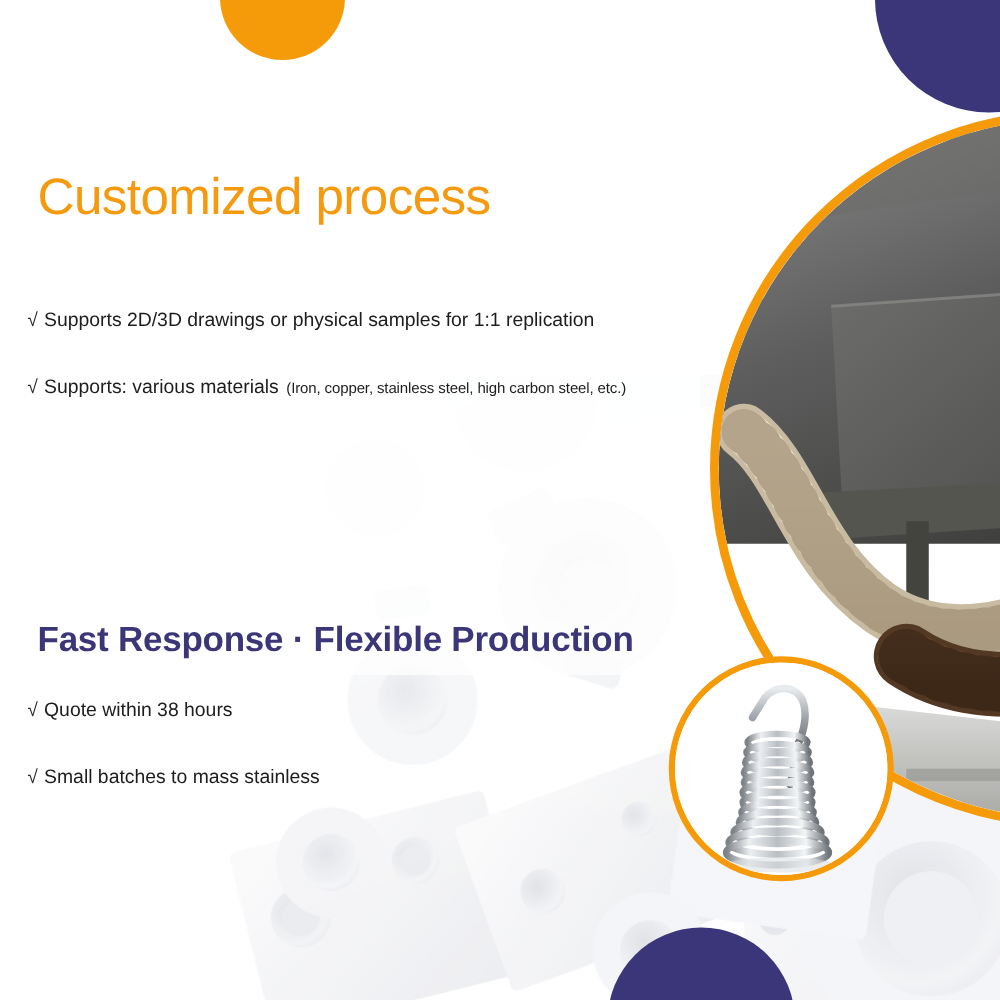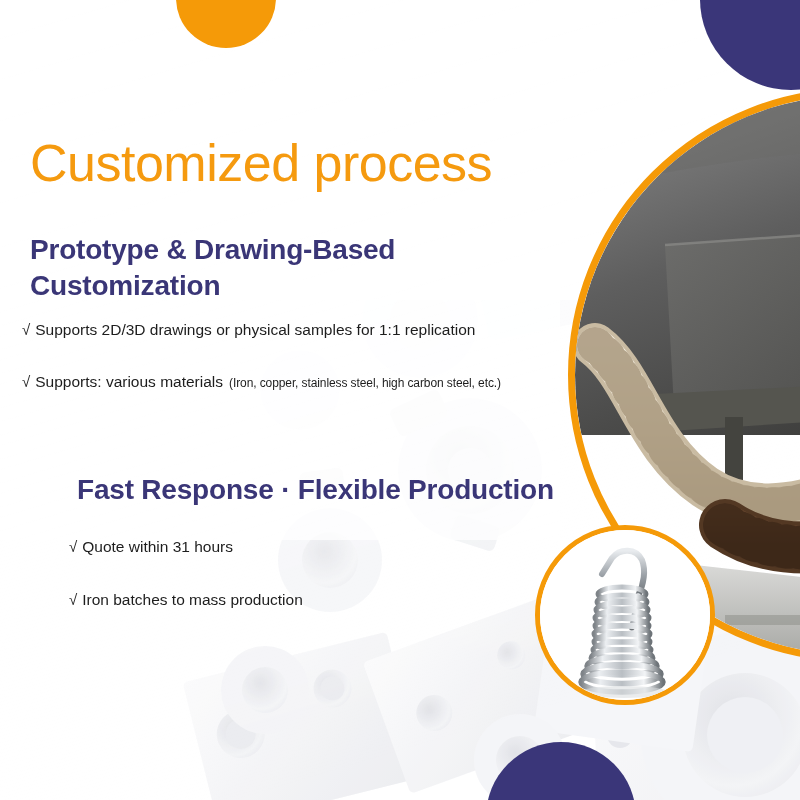--- a/index.html
+++ b/index.html
@@ -69,31 +69,31 @@
     overflow:hidden;
     z-index:4;
   }
   .photo-ring-small svg{position:absolute;left:0;top:0;}
 
   
   .content{position:absolute;left:0;top:0;width:800px;height:800px;z-index:5;}
 
   .main-title{
     position:absolute;left:30px;top:136px;
-    font-size:52px;
+    font-size:41px;
     font-weight:400;
     color:#f59a0f;
     letter-spacing:-0.5px;
     line-height:1.05;
     white-space:nowrap;
   }
 
   .section{position:absolute;left:0;width:620px;}
   .section-a{top:232px;}
-  .section-b{top:472px;margin-left:47px;}
+  .section-b{top:494px;}
 
   .section-head{
     margin:0 0 0 30px;
     font-size:28px;
     font-weight:bold;
     color:#3a3677;
     line-height:1.30;
     letter-spacing:-0.2px;
   }
   .section-head.two-line{max-width:470px;}
@@ -357,37 +357,36 @@
 
       <ellipse cx="84" cy="162" rx="44" ry="6" fill="#d9dcdf" opacity="0.55"></ellipse>
     </svg>
   </div>
 
   <div class="content">
 
     <div class="main-title">Customized process</div>
 
     <div class="section section-a">
-      <h2 class="section-head two-line">Prototype &amp; Drawing-Based Customization</h2>
       <ul class="bullets" style="margin-top:16px;">
         <li class="bullet">
           <span class="tick">√</span><span>Supports 2D/3D drawings or physical samples for 1:1 replication</span>
         </li>
         <li class="bullet">
           <span class="tick">√</span><span>Supports: various materials</span><span class="note">(Iron, copper, stainless steel, high carbon steel, etc.)</span>
         </li>
       </ul>
     </div>
 
     <div class="section section-b">
       <h2 class="section-head">Fast Response · Flexible Production</h2>
       <ul class="bullets" style="margin-top:30px;">
         <li class="bullet">
-          <span class="tick">√</span><span>Quote within 31 hours</span>
+          <span class="tick">√</span><span>Quote within 38 hours</span>
         </li>
         <li class="bullet">
-          <span class="tick">√</span><span>Iron batches to mass production</span>
+          <span class="tick">√</span><span>Small batches to mass stainless</span>
         </li>
       </ul>
     </div>
 
   </div>
 </div>
 
 </body></html>

